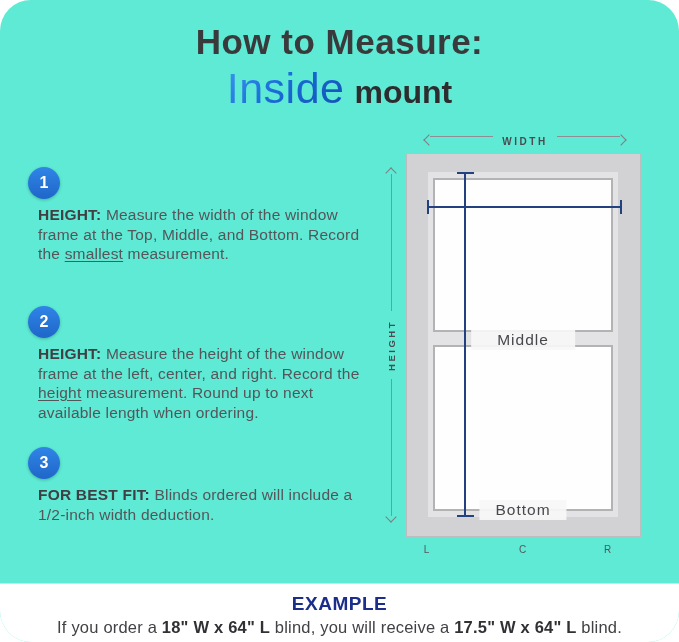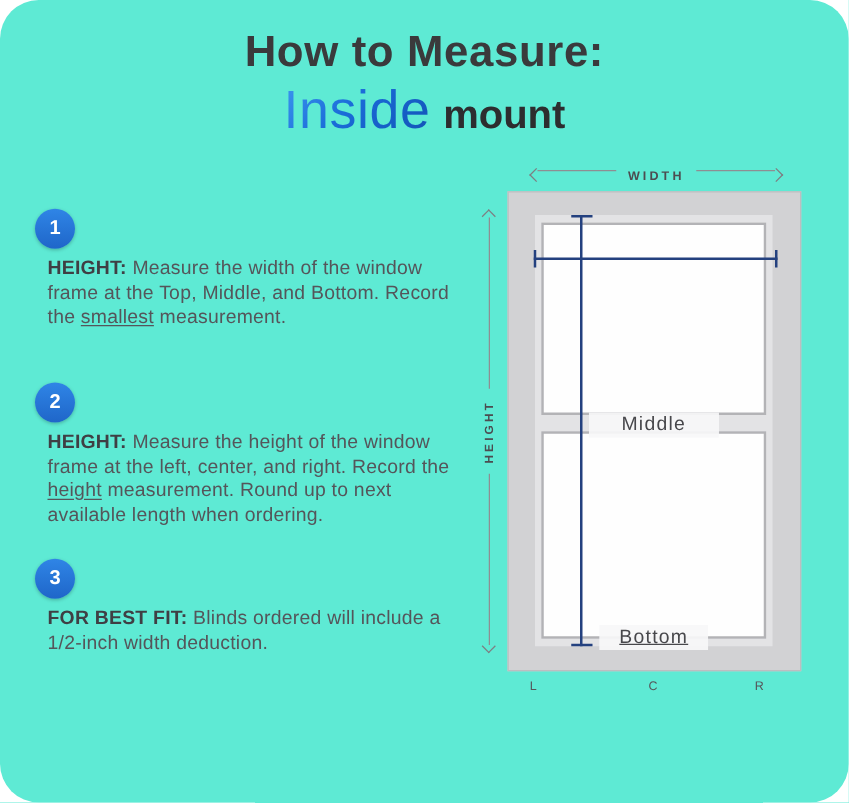--- a/index.html
+++ b/index.html
@@ -59,21 +59,21 @@
   .pane-top{left:26px;top:24px;width:180px;height:154px;}
   .pane-bottom{left:26px;top:191px;width:180px;height:166px;}
 
   .chip{
     position:absolute;transform:translateX(-50%);
     background:rgba(247,247,248,0.92);
     color:#48484c;white-space:nowrap;
   }
   .chip-top{left:523px;top:168px;font-size:14.5px;letter-spacing:2.5px;padding:2px 26px;font-weight:500;}
   .chip-mid{left:523px;top:330px;font-size:15.5px;letter-spacing:1px;padding:1px 26px;font-weight:500;}
-  .chip-bot{left:523px;top:500px;font-size:15.5px;letter-spacing:1px;padding:1px 16px;font-weight:500;text-decoration:underline;}
+  .chip-bot{left:523px;top:500px;font-size:15.5px;letter-spacing:1px;padding:1px 16px;font-weight:500;}
 
   .mline{position:absolute;background:#24417f;}
   .vline{left:464px;top:173px;width:2px;height:344px;}
   .vcap{width:17px;height:2px;}
   .vcap-top{left:457px;top:172px;}
   .vcap-bot{left:457px;top:515px;}
   .hline{left:427px;top:206px;width:195px;height:2px;}
   .hcap{width:2px;height:14px;}
   .hcap-left{left:427px;top:200px;}
   .hcap-right{left:620px;top:200px;}
@@ -170,14 +170,18 @@
   <div class="mline hcap hcap-left"></div>
   <div class="mline hcap hcap-right"></div>
 
   <div class="chip chip-mid">Middle</div>
   <div class="chip chip-bot">Bottom</div>
 
   <div class="lcr lcr-l">L</div>
   <div class="lcr lcr-c">C</div>
   <div class="lcr lcr-r">R</div>
 
+  <div class="example">
+    <div class="example-heading">EXAMPLE</div>
+    <div class="example-line"><span>If you order a </span><span class="example-bold">18" W x 64" L</span><span> blind, you will receive a </span><span class="example-bold">17.5" W x 64" L</span><span> blind.</span></div>
+  </div>
 
 </div>
 
 </body></html>

